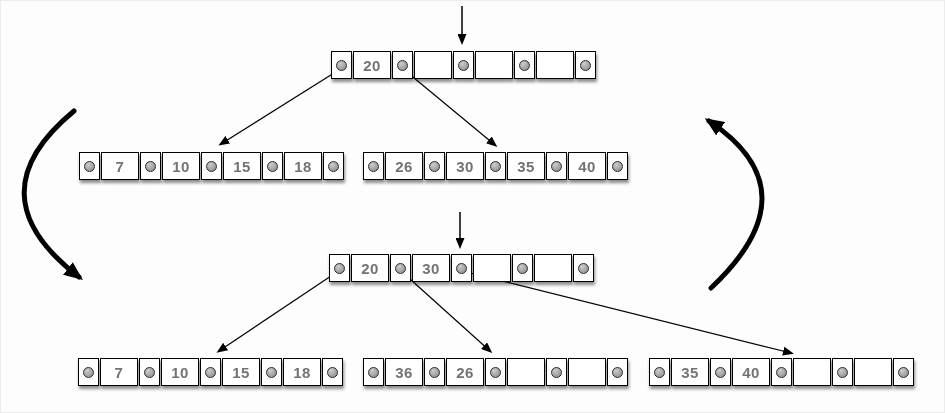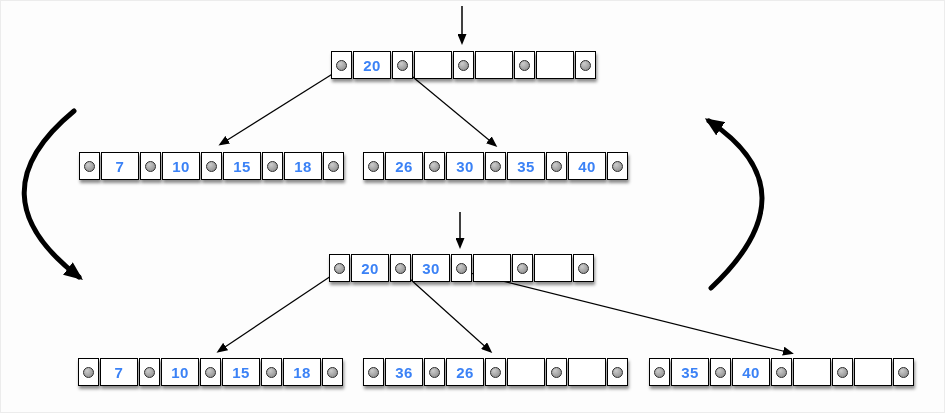--- a/index.html
+++ b/index.html
@@ -27,21 +27,21 @@
     display:flex;
     align-items:center;
     justify-content:center;
     box-sizing:border-box;
   }
   .cell.ptr{width:21px;}
   .cell.key{
     width:38px;
     font-size:15px;
     font-weight:700;
-    color:#3b82f6;
+    color:#737373;
     letter-spacing:0.5px;
   }
   .dot{
     width:11px;height:11px;
     border-radius:50%;
     border:1.5px solid var(--dot-ring,#2b2b2b);
     background:radial-gradient(circle at 35% 30%, #cccccc 0%, var(--dot-fill,#979797) 75%);
     box-sizing:border-box;
   }
 </style>

